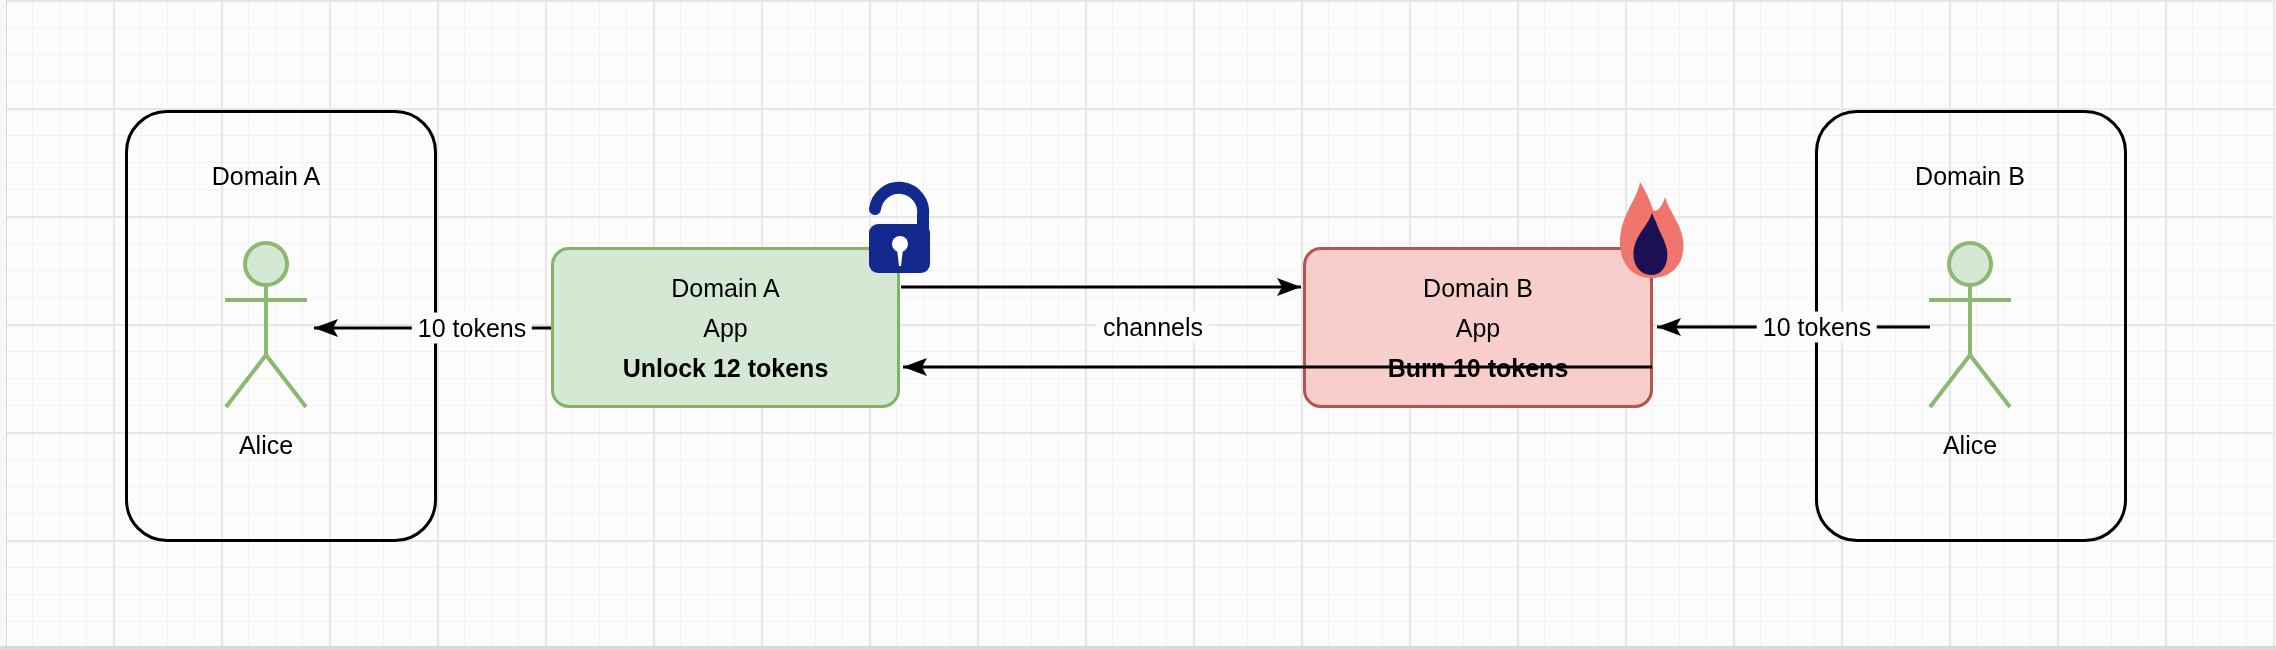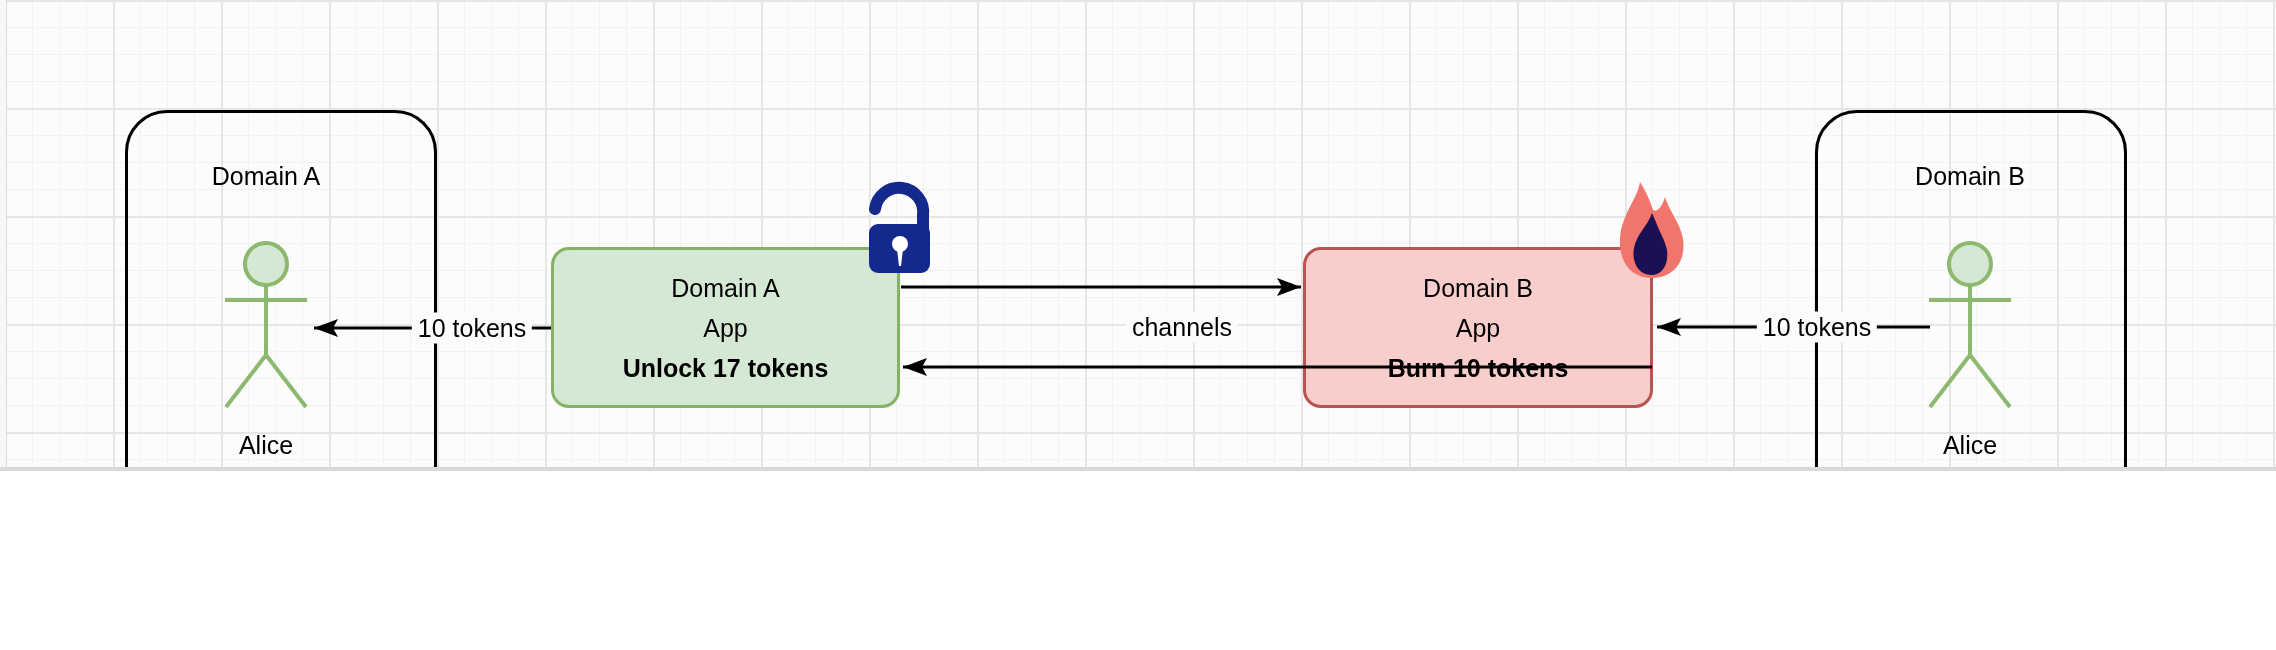--- a/index.html
+++ b/index.html
@@ -3,21 +3,21 @@
 <meta charset="utf-8">
 <style>
   html, body {
     margin: 0; padding: 0;
     background: #ffffff;
     font-family: "Liberation Sans", sans-serif;
   }
   .canvas {
     position: relative;
     width: 2276px;
-    height: 471px;
+    height: 650px;
     overflow: hidden;
     background-color: #fcfcfc;
     background-image:
       linear-gradient(to right, #e6e6e6 2px, transparent 2px),
       linear-gradient(to bottom, #e6e6e6 2px, transparent 2px),
       linear-gradient(to right, #f2f2f2 1px, transparent 1px),
       linear-gradient(to bottom, #f2f2f2 1px, transparent 1px);
     background-size: 108px 108px, 108px 108px, 27px 27px, 27px 27px;
     background-position: 5px 0, 0 0, 5px 0, 0 0;
     font-size: 25px;
@@ -88,21 +88,21 @@
   <div class="node-label" style="left:136px; top:160px;">Domain A</div>
   <div class="node-label" style="left:136px; top:429px;">Alice</div>
 
   <div class="domain-box" style="left:1815px; top:110px; width:312px; height:432px;"></div>
   <div class="node-label" style="left:1840px; top:160px;">Domain B</div>
   <div class="node-label" style="left:1840px; top:429px;">Alice</div>
 
   <div class="app-box app-a" style="left:551px; top:247px; width:349px; height:161px;">
     <div>Domain A</div>
     <div>App</div>
-    <div class="app-action">Unlock 17 tokens</div>
+    <div class="app-action">Unlock 12 tokens</div>
   </div>
 
   <div class="app-box app-b" style="left:1303px; top:247px; width:350px; height:161px;">
     <div>Domain B</div>
     <div>App</div>
     <div class="app-action">Burn 10 tokens</div>
   </div>
 
   <svg class="overlay" viewBox="0 0 2276 650" xmlns="http://www.w3.org/2000/svg">
     <defs>
@@ -153,18 +153,18 @@
       <path d="M 1652 213
                C 1648 226 1637 233 1634 248
                C 1631 264 1640 275 1651 275
                C 1662 275 1669 265 1667 250
                C 1665 240 1659 231 1656 222
                C 1654 218 1653 215 1652 213 Z" fill="#1b1054"></path>
     </g>
   </svg>
 
   <div class="edge-label" style="left:424px; top:328px;">10 tokens</div>
-  <div class="edge-label" style="left:1134px; top:327px;">channels</div>
+  <div class="edge-label" style="left:1105px; top:327px;">channels</div>
   <div class="edge-label" style="left:1769px; top:327px;">10 tokens</div>
 
   <div class="left-strip"></div>
   <div class="bottom-strip"></div>
 </div>
 
 </body></html>

